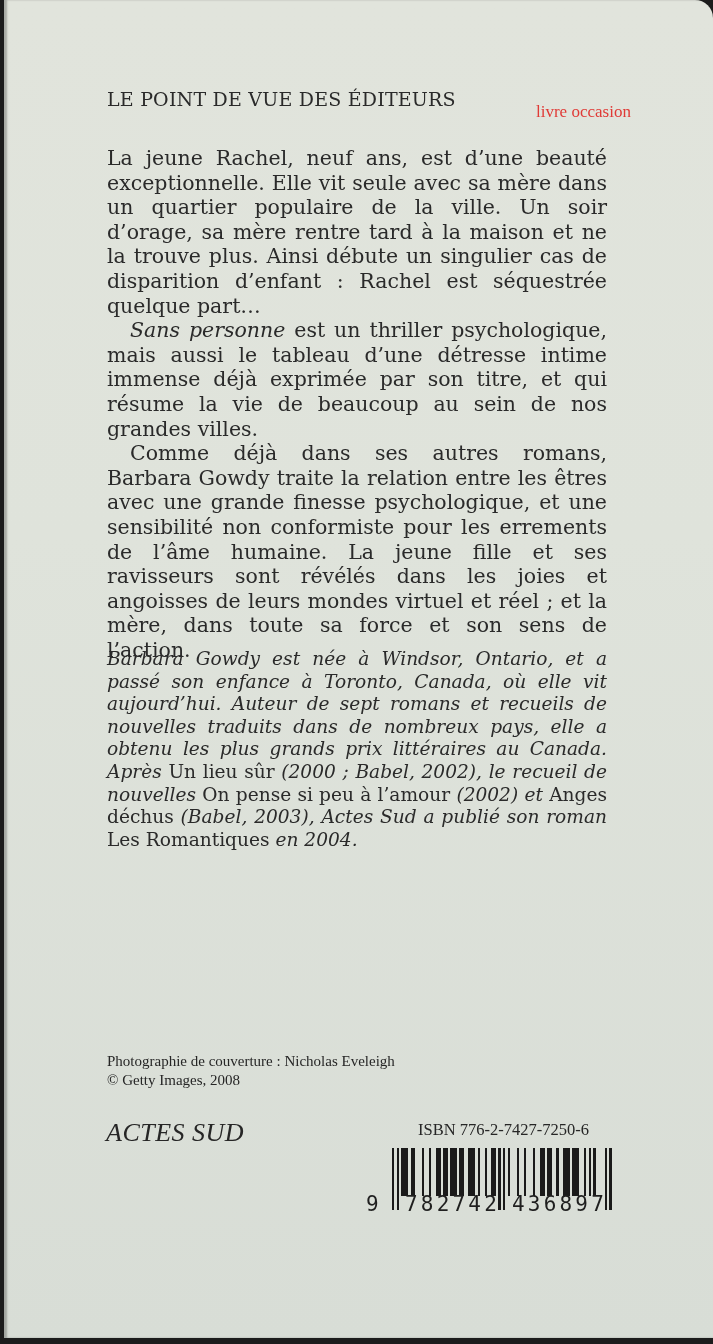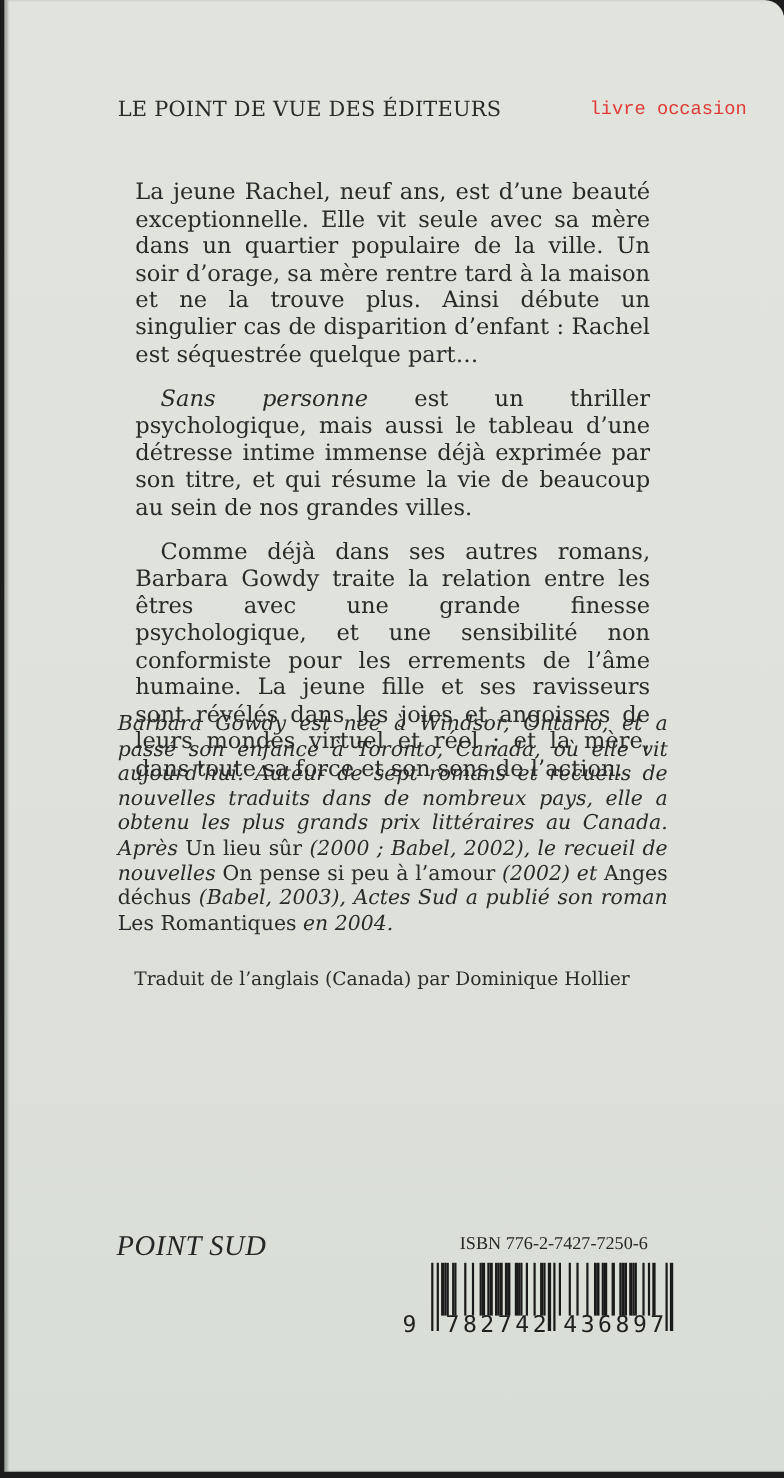--- a/index.html
+++ b/index.html
@@ -14,29 +14,29 @@
     box-shadow: inset 3px 0 2px rgba(0,0,0,0.25);
   }
   .serif { font-family: "DejaVu Serif", "Liberation Serif", serif; color: #2a2a2a; }
   .lserif { font-family: "Liberation Serif", "DejaVu Serif", serif; color: #262626; }
 
   .heading {
     position: absolute; left: 103px; top: 88px;
     font-size: 19px; letter-spacing: 0.2px;
   }
   .tag {
-    position: absolute; left: 532px; top: 91px;
-    font-family: Liberation Mono, monospace; font-size: 17px; color: #e03a36; text-align: right;
+    position: absolute; left: 532px; top: 102px;
+    font-family: Liberation Serif, serif; font-size: 17px; color: #e03a36; text-align: right;
   }
   .body-text {
     position: absolute; left: 103px; top: 146px; width: 500px;
     font-size: 20.5px; line-height: 24.6px; text-align: justify;
     hyphens: manual;
   }
-  .body-text p { margin: 16px; }
+  .body-text p { margin: 0; }
   .body-text p + p { text-indent: 23px; }
   .bio {
     position: absolute; left: 103px; top: 648px; width: 500px;
     font-size: 18.6px; line-height: 22.6px; text-align: justify;
   }
   .bio .roman { font-style: normal; }
   .bio .ital { font-style: italic; }
   .translator {
     position: absolute; left: 118px; top: 880px; font-size: 17px;
   }
@@ -79,24 +79,27 @@
   <div class="body-text serif">
     <p>La jeune Rachel, neuf ans, est d’une beauté exceptionnelle. Elle vit seule avec sa mère dans un quartier populaire de la ville. Un soir d’orage, sa mère rentre tard à la maison et ne la trouve plus. Ainsi débute un singulier cas de disparition d’enfant : Rachel est séquestrée quelque part…</p>
     <p><em>Sans personne</em><span> est un thriller psychologique, mais aussi le tableau d’une détresse intime immense déjà exprimée par son titre, et qui résume la vie de beaucoup au sein de nos grandes villes.</span></p>
     <p>Comme déjà dans ses autres romans, Barbara Gowdy traite la relation entre les êtres avec une grande finesse psychologique, et une sensibilité non conformiste pour les errements de l’âme humaine. La jeune fille et ses ravisseurs sont révélés dans les joies et angoisses de leurs mondes virtuel et réel ; et la mère, dans toute sa force et son sens de l’action.</p>
   </div>
 
   <div class="bio serif">
     <span class="ital">Barbara Gowdy est née à Windsor, Ontario, et a passé son enfance à Toronto, Canada, où elle vit aujourd’hui. Auteur de sept romans et recueils de nouvelles traduits dans de nombreux pays, elle a obtenu les plus grands prix littéraires au Canada. Après </span><span class="roman">Un lieu sûr</span><span class="ital"> (2000 ; Babel, 2002), le recueil de nouvelles </span><span class="roman">On pense si peu à l’amour</span><span class="ital"> (2002) et </span><span class="roman">Anges déchus</span><span class="ital"> (Babel, 2003), Actes Sud a publié son roman </span><span class="roman">Les Romantiques</span><span class="ital"> en 2004.</span>
   </div>
 
-  <div class="translator serif">Traduit de l’anglais (Canada) par Dominique Hollier</div>
-
-
-  <div class="publisher lserif">POINT SUD</div>
+
+  <div class="photo lserif">
+    <div>Photographie de couverture : Nicholas Eveleigh</div>
+    <div>© Getty Images, 2008</div>
+  </div>
+
+  <div class="publisher lserif">ACTES SUD</div>
 
 
   <div class="isbn lserif">ISBN 776-2-7427-7250-6</div>
 </div>
 
 <div class="barcode" style="left:392px;">
   <div class="bars" id="bars">
       <div class="bar guard" style="width: 2.31579px;"></div>
       <div class="gap" style="width: 2.31579px;"></div>
       <div class="bar guard" style="width: 2.31579px;"></div>

